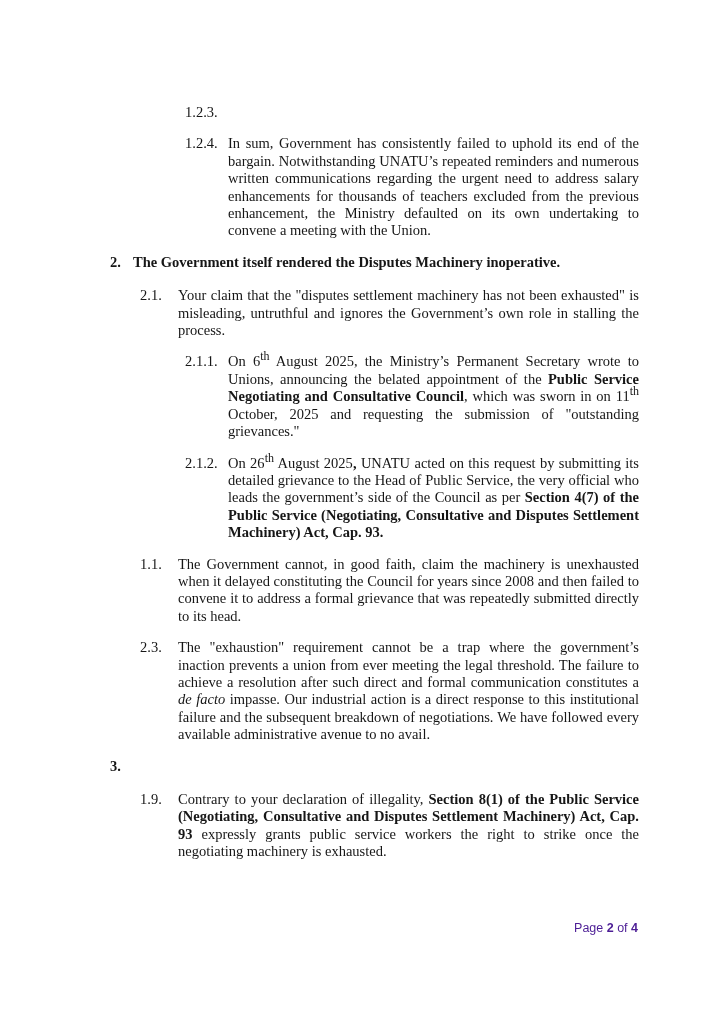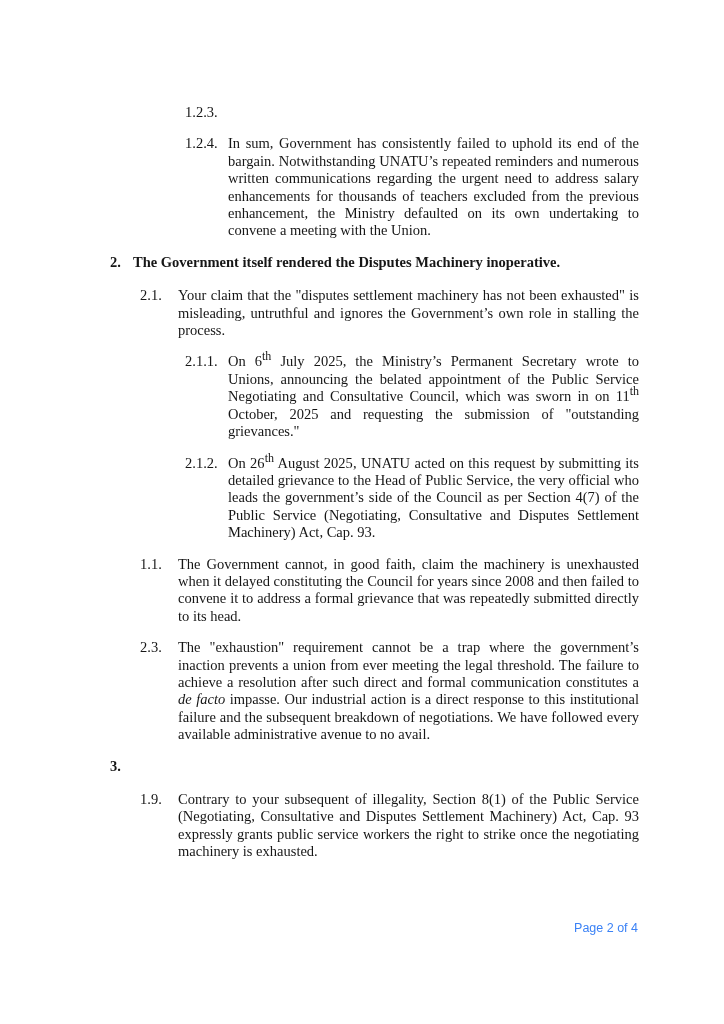--- a/index.html
+++ b/index.html
@@ -35,30 +35,30 @@
   }
   .block .num { flex: none; }
   .level1 { padding-left: 110px; padding-right: 85px; }
   .level1 .num { width: 23px; }
   .level2 { padding-left: 140px; padding-right: 85px; }
   .level2 .num { width: 38px; }
   .level3 { padding-left: 185px; padding-right: 85px; }
   .level3 .num { width: 43px; }
   .heading { font-weight: bold; margin-bottom: 16px; }
   .txt { flex: 1; text-align: justify; }
-  .b { font-weight: normal; }
+  .b { font-weight: bold; }
   .i { font-style: italic; font-family: Liberation Serif, serif; }
   sup { font-size: 12px; line-height: 0; vertical-align: super; }
   .footer {
     position: absolute;
     top: 921px;
     right: 86px;
     font-family: "Liberation Sans", sans-serif;
     font-size: 12.5px;
-    color: #3b82f6;
+    color: #4c1d95;
   }
 </style>
 </head>
 <body>
 
 <div class="page">
   <main class="content">
       <div class="block level3">
         <span class="num">1.2.3.</span>
       </div>
@@ -69,38 +69,38 @@
       <div class="block level1 heading">
         <span class="num">2.</span>
         <div class="txt"><span>The Government itself rendered the Disputes Machinery inoperative.</span></div>
       </div>
       <div class="block level2">
         <span class="num">2.1.</span>
         <div class="txt"><span>Your claim that the "disputes settlement machinery has not been exhausted" is misleading, untruthful and ignores the Government’s own role in stalling the process.</span></div>
       </div>
       <div class="block level3">
         <span class="num">2.1.1.</span>
-        <div class="txt"><span>On 6</span><sup>th</sup><span> July 2025, the Ministry’s Permanent Secretary wrote to Unions, announcing the belated appointment of the </span><span class="b">Public Service Negotiating and Consultative Council</span><span>, which was sworn in on 11</span><sup>th</sup><span> October, 2025 and requesting the submission of "outstanding grievances."</span></div>
+        <div class="txt"><span>On 6</span><sup>th</sup><span> August 2025, the Ministry’s Permanent Secretary wrote to Unions, announcing the belated appointment of the </span><span class="b">Public Service Negotiating and Consultative Council</span><span>, which was sworn in on 11</span><sup>th</sup><span> October, 2025 and requesting the submission of "outstanding grievances."</span></div>
       </div>
       <div class="block level3">
         <span class="num">2.1.2.</span>
         <div class="txt"><span>On 26</span><sup>th</sup><span> August 2025</span><span class="b">,</span><span> UNATU acted on this request by submitting its detailed grievance to the Head of Public Service, the very official who leads the government’s side of the Council as per </span><span class="b">Section 4(7) of the Public Service (Negotiating, Consultative and Disputes Settlement Machinery) Act, Cap. 93.</span></div>
       </div>
       <div class="block level2">
         <span class="num">1.1.</span>
         <div class="txt"><span>The Government cannot, in good faith, claim the machinery is unexhausted when it delayed constituting the Council for years since 2008 and then failed to convene it to address a formal grievance that was repeatedly submitted directly to its head.</span></div>
       </div>
       <div class="block level2">
         <span class="num">2.3.</span>
         <div class="txt"><span>The "exhaustion" requirement cannot be a trap where the government’s inaction prevents a union from ever meeting the legal threshold. The failure to achieve a resolution after such direct and formal communication constitutes a </span><span class="i">de facto</span><span> impasse. Our industrial action is a direct response to this institutional failure and the subsequent breakdown of negotiations. We have followed every available administrative avenue to no avail.</span></div>
       </div>
       <div class="block level1 heading">
         <span class="num">3.</span>
       </div>
       <div class="block level2">
         <span class="num">1.9.</span>
-        <div class="txt"><span>Contrary to your subsequent of illegality, </span><span class="b">Section 8(1) of the Public Service (Negotiating, Consultative and Disputes Settlement Machinery) Act, Cap. 93</span><span> expressly grants public service workers the right to strike once the negotiating machinery is exhausted.</span></div>
+        <div class="txt"><span>Contrary to your declaration of illegality, </span><span class="b">Section 8(1) of the Public Service (Negotiating, Consultative and Disputes Settlement Machinery) Act, Cap. 93</span><span> expressly grants public service workers the right to strike once the negotiating machinery is exhausted.</span></div>
       </div>
     </main>
   <div class="footer">
     <span><span>Page </span><span class="b">2</span><span> of </span><span class="b">4</span></span>
   </div>
 </div>
 
 </body></html>

